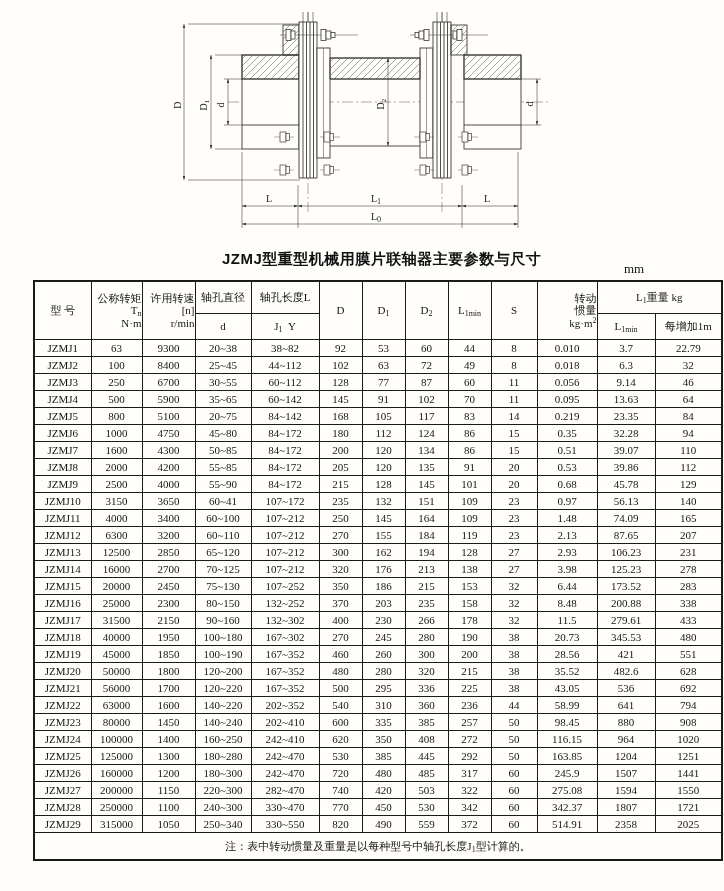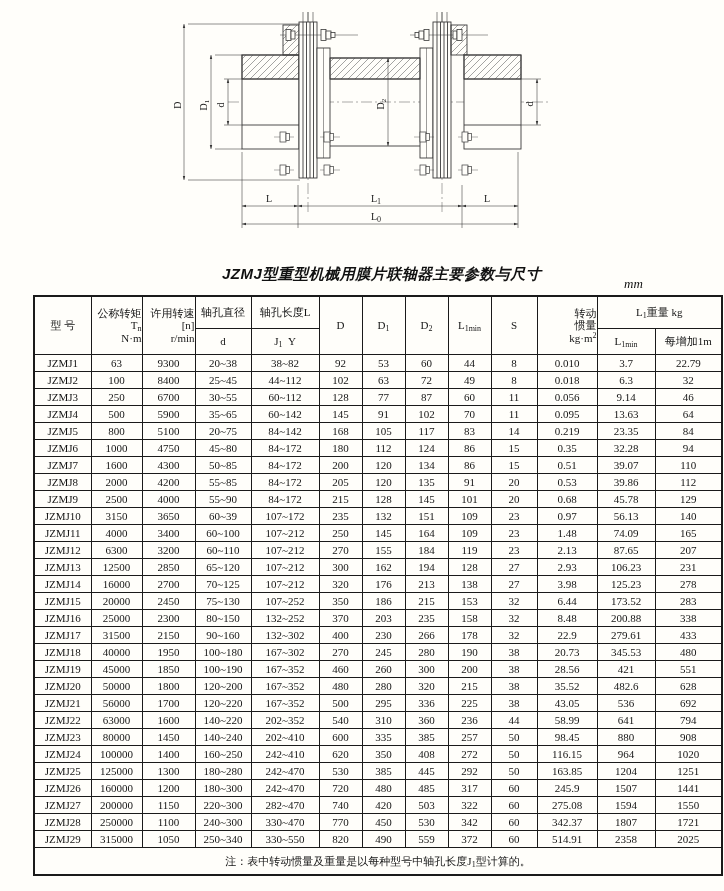--- a/index.html
+++ b/index.html
@@ -9,22 +9,21 @@
     width:724px;height:891px;
     background:#fffefa;
     font-family:"Liberation Serif","DejaVu Serif",serif;
     color:#151515;
     overflow:hidden;
   }
   .drawing{display:block;}
   .title-row{
     position:relative;
     height:26px;
-    margin-top:17px;
-    font-style:italic;
+    margin-top:2px;
   }
   .doc-title{
     position:absolute;left:222px;top:0;
     font-family:"Liberation Sans","DejaVu Sans",sans-serif;
     font-weight:bold;font-size:15px;letter-spacing:0.5px;color:#111;
     white-space:nowrap;
   }
   .unit{
     position:absolute;left:624px;top:11px;
     font-size:13px;color:#111;
@@ -416,21 +415,21 @@
           <td>101</td>
           <td>20</td>
           <td>0.68</td>
           <td>45.78</td>
           <td>129</td>
         </tr>
         <tr>
           <td>JZMJ10</td>
           <td>3150</td>
           <td>3650</td>
-          <td>60~39</td>
+          <td>60~41</td>
           <td>107~172</td>
           <td>235</td>
           <td>132</td>
           <td>151</td>
           <td>109</td>
           <td>23</td>
           <td>0.97</td>
           <td>56.13</td>
           <td>140</td>
         </tr>
@@ -528,21 +527,21 @@
           <td>JZMJ17</td>
           <td>31500</td>
           <td>2150</td>
           <td>90~160</td>
           <td>132~302</td>
           <td>400</td>
           <td>230</td>
           <td>266</td>
           <td>178</td>
           <td>32</td>
-          <td>22.9</td>
+          <td>11.5</td>
           <td>279.61</td>
           <td>433</td>
         </tr>
         <tr>
           <td>JZMJ18</td>
           <td>40000</td>
           <td>1950</td>
           <td>100~180</td>
           <td>167~302</td>
           <td>270</td>

